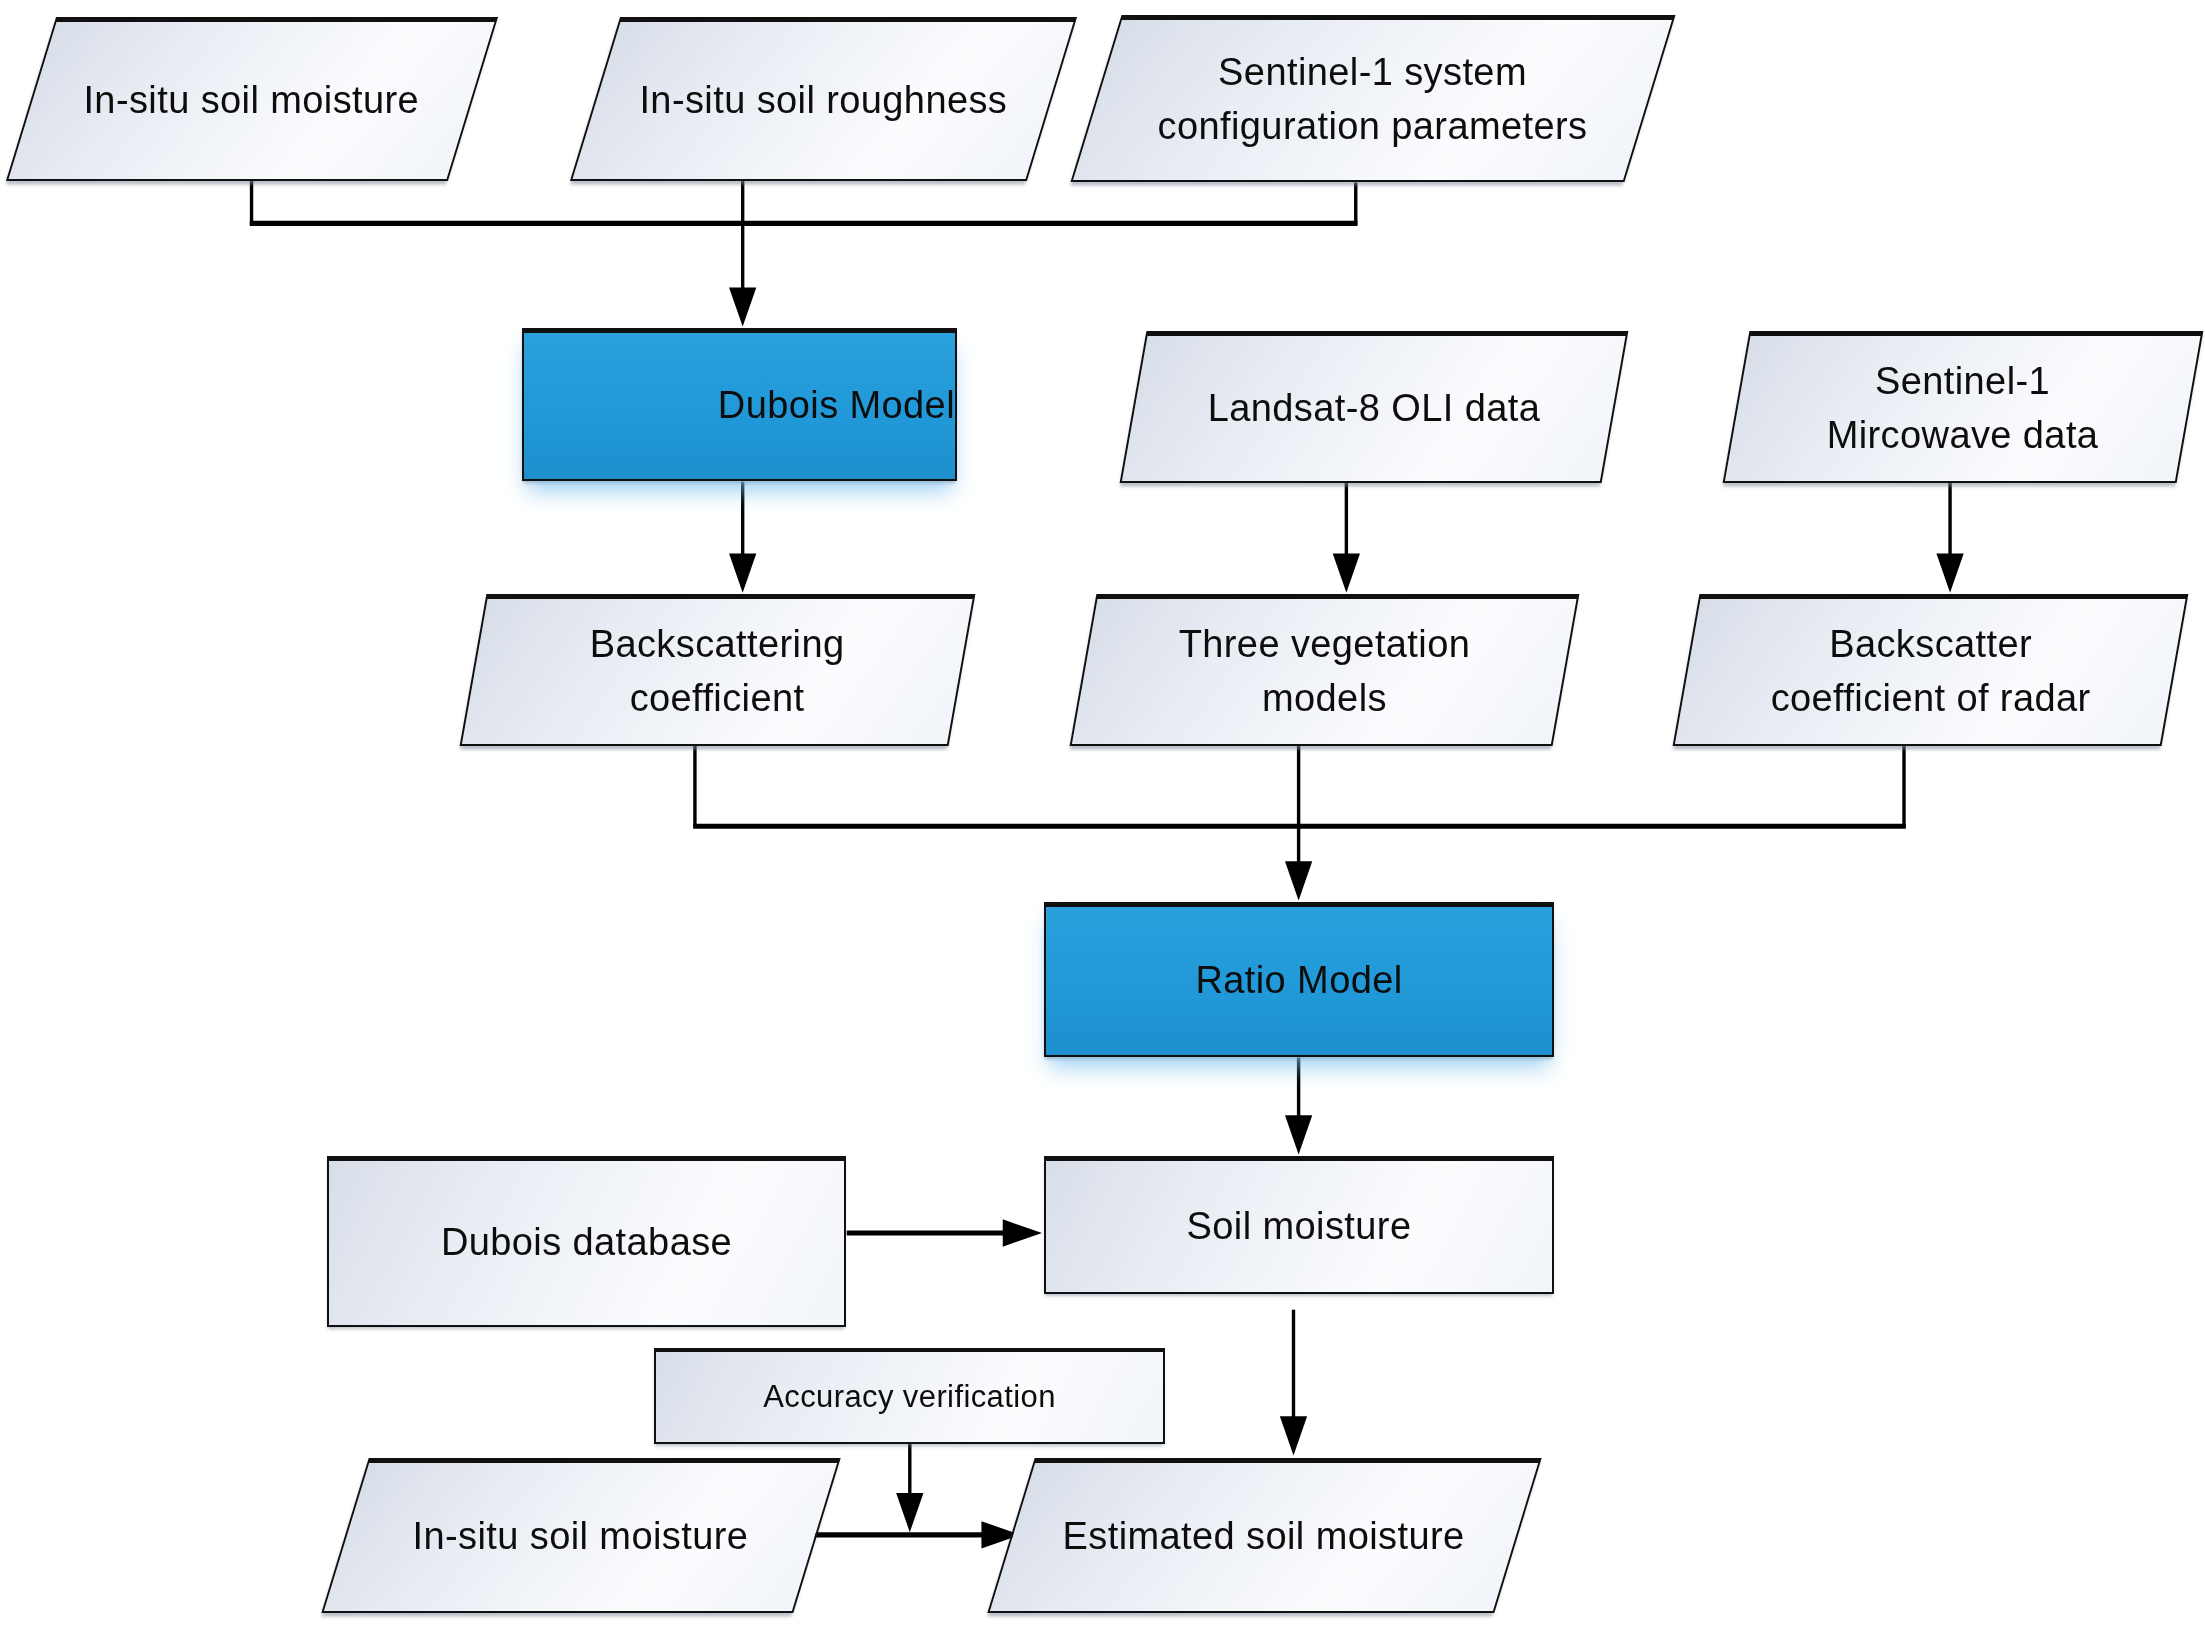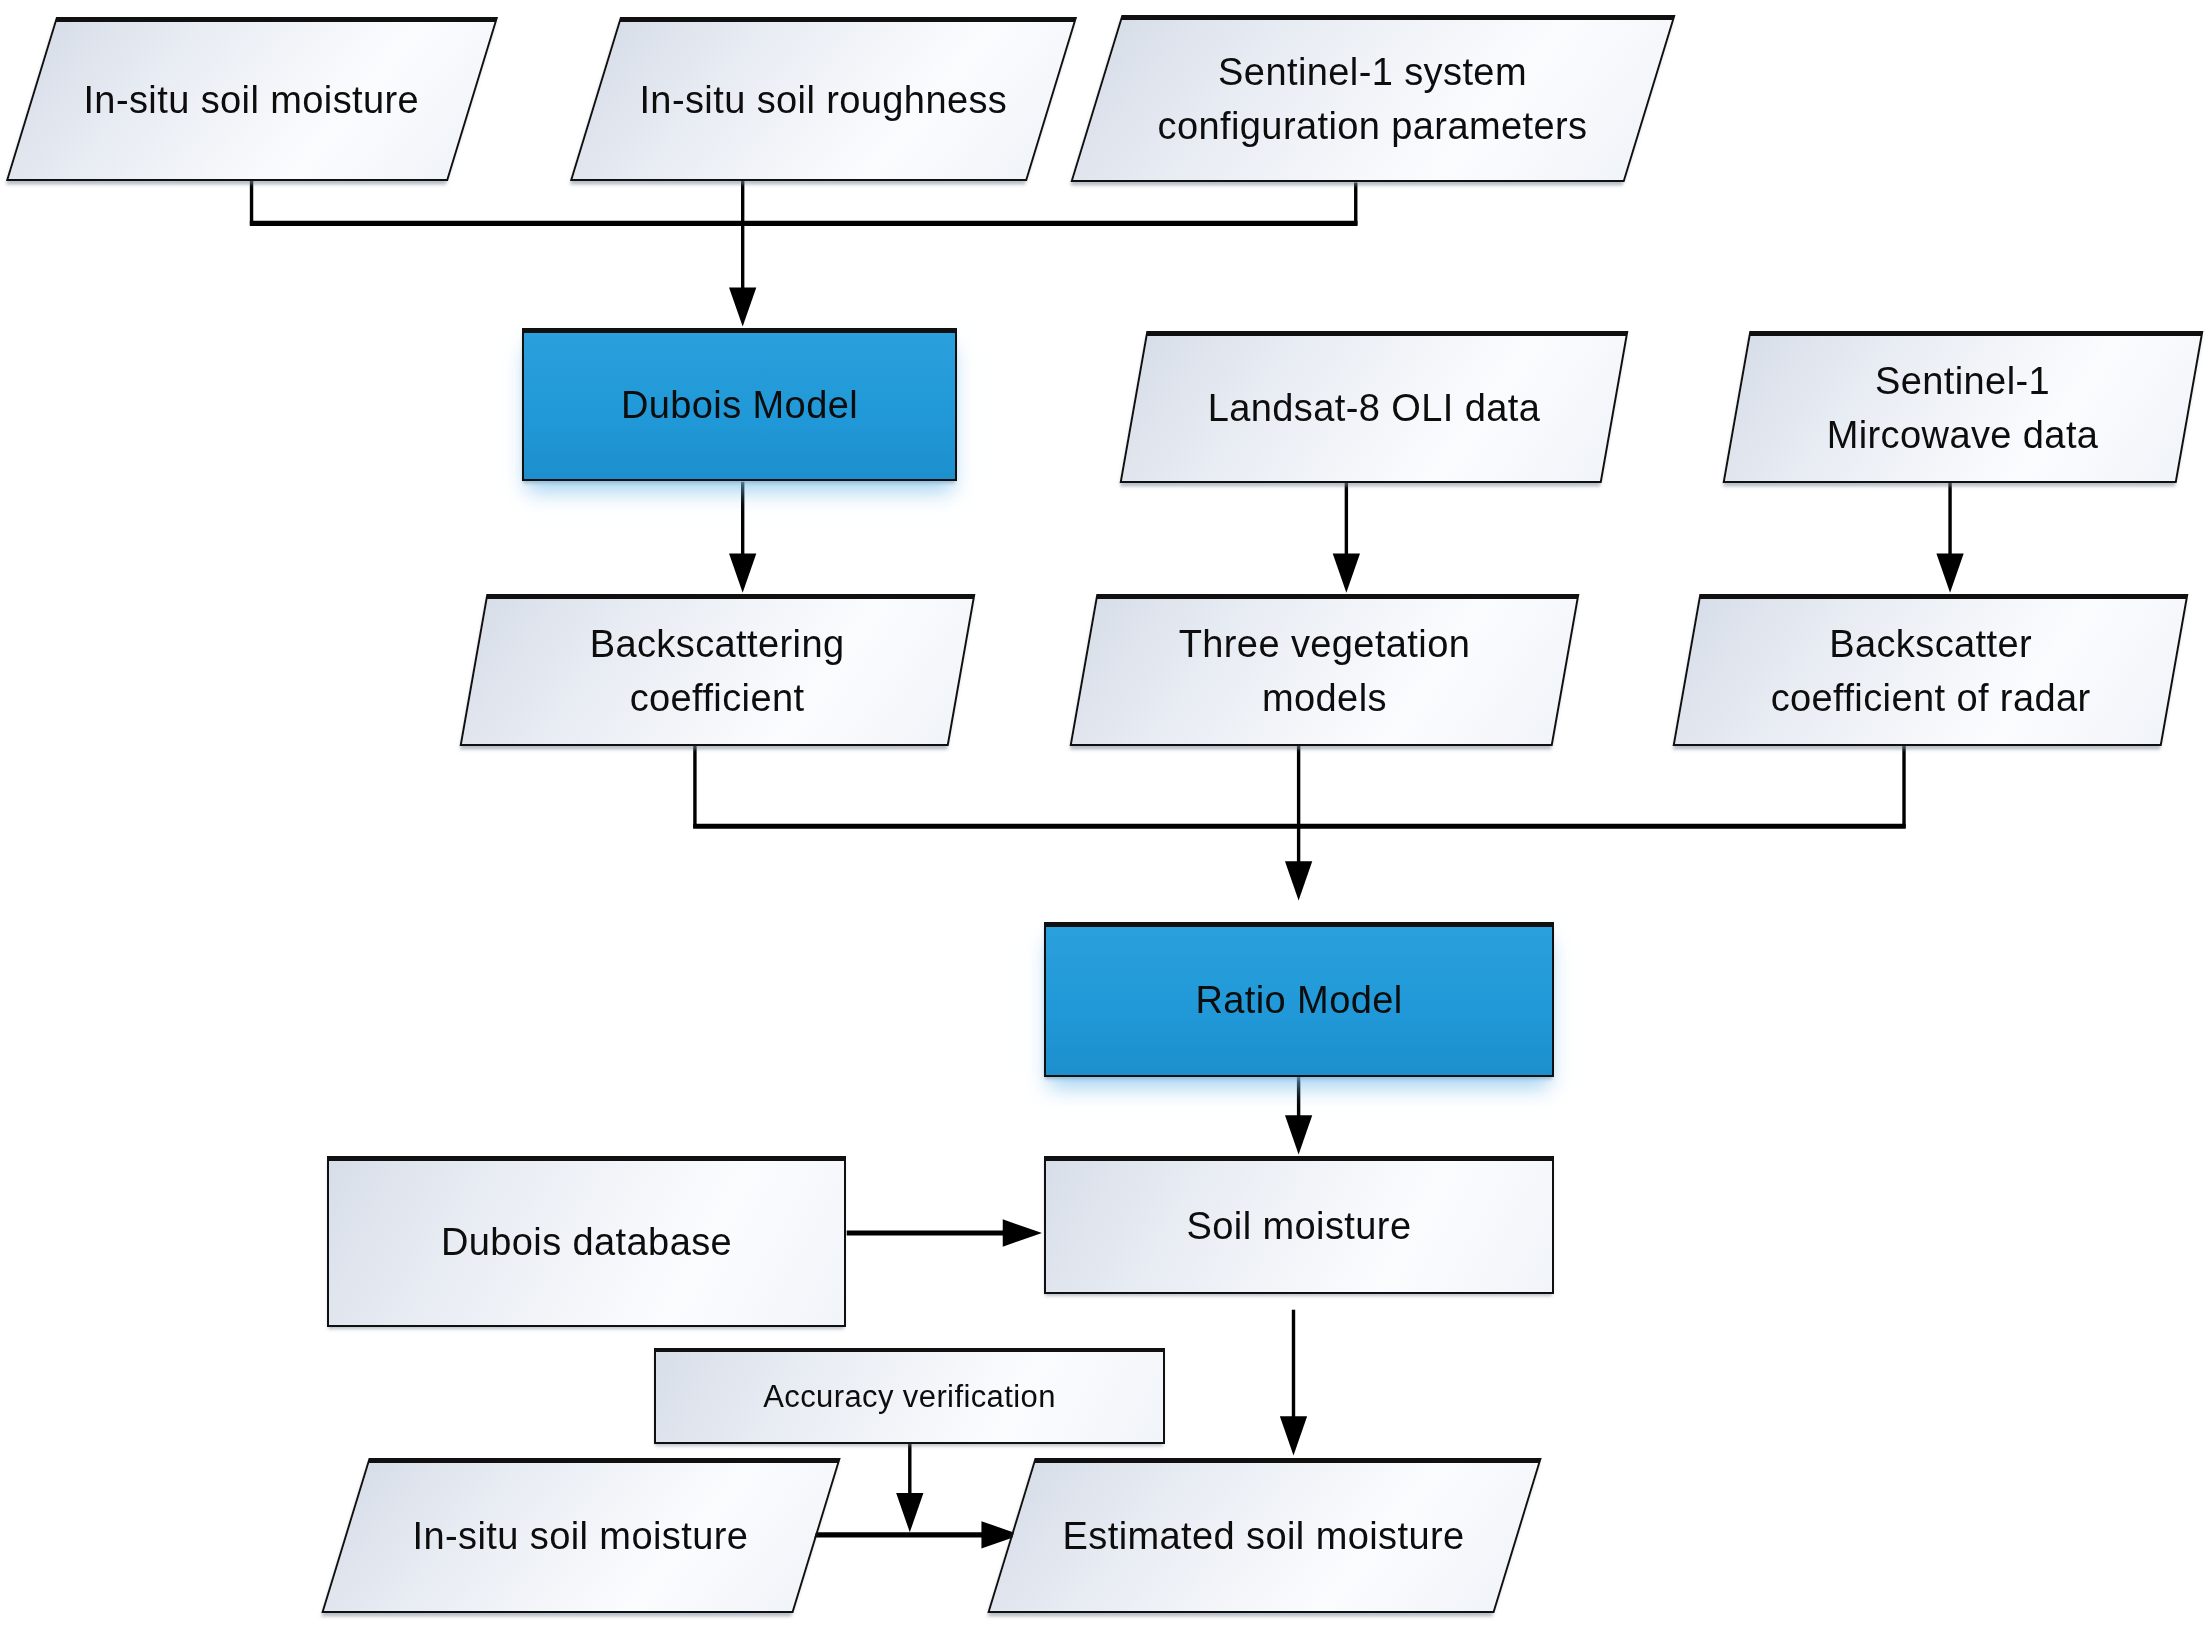--- a/index.html
+++ b/index.html
@@ -141,21 +141,21 @@
 
   <div class="node box-light lean-strong" style="left:595px; top:17px; width:457px; height:164px;">
     <span class="lbl">In-situ soil roughness</span>
   </div>
 
   <div class="node box-light lean-strong" style="left:1096px; top:15.3px; width:554px; height:167px;">
     <span class="lbl">Sentinel-1  system
 configuration parameters</span>
   </div>
 
-  <div class="node box-blue" style="left:522px; top:328px; width:435px; height:153px;">
+  <div class="node box-blue" style="left:522px; top:328px; width:435px; height:153px;justify-content:flex-end;">
     <span class="lbl">Dubois Model</span>
   </div>
 
   <div class="node box-light lean-mild" style="left:1133px; top:331px; width:482px; height:152px;">
     <span class="lbl">Landsat-8 OLI data</span>
   </div>
 
   <div class="node box-light lean-mild" style="left:1736px; top:331px; width:454px; height:152px;">
     <span class="lbl">Sentinel-1
 Mircowave data</span>
@@ -169,21 +169,21 @@
   <div class="node box-light lean-mild" style="left:1083px; top:594px; width:483px; height:152px;">
     <span class="lbl">Three vegetation
 models</span>
   </div>
 
   <div class="node box-light lean-mild" style="left:1686px; top:594px; width:489px; height:152px;">
     <span class="lbl">Backscatter
 coefficient of radar</span>
   </div>
 
-  <div class="node box-blue" style="left:1044px; top:902px; width:510px; height:155px;margin-top:20px;">
+  <div class="node box-blue" style="left:1044px; top:902px; width:510px; height:155px;">
     <span class="lbl">Ratio Model</span>
   </div>
 
   <div class="node box-light" style="left:327px; top:1156px; width:519px; height:171px;">
     <span class="lbl">Dubois database</span>
   </div>
 
   <div class="node box-light" style="left:1044px; top:1156px; width:510px; height:138px;">
     <span class="lbl">Soil moisture</span>
   </div>

